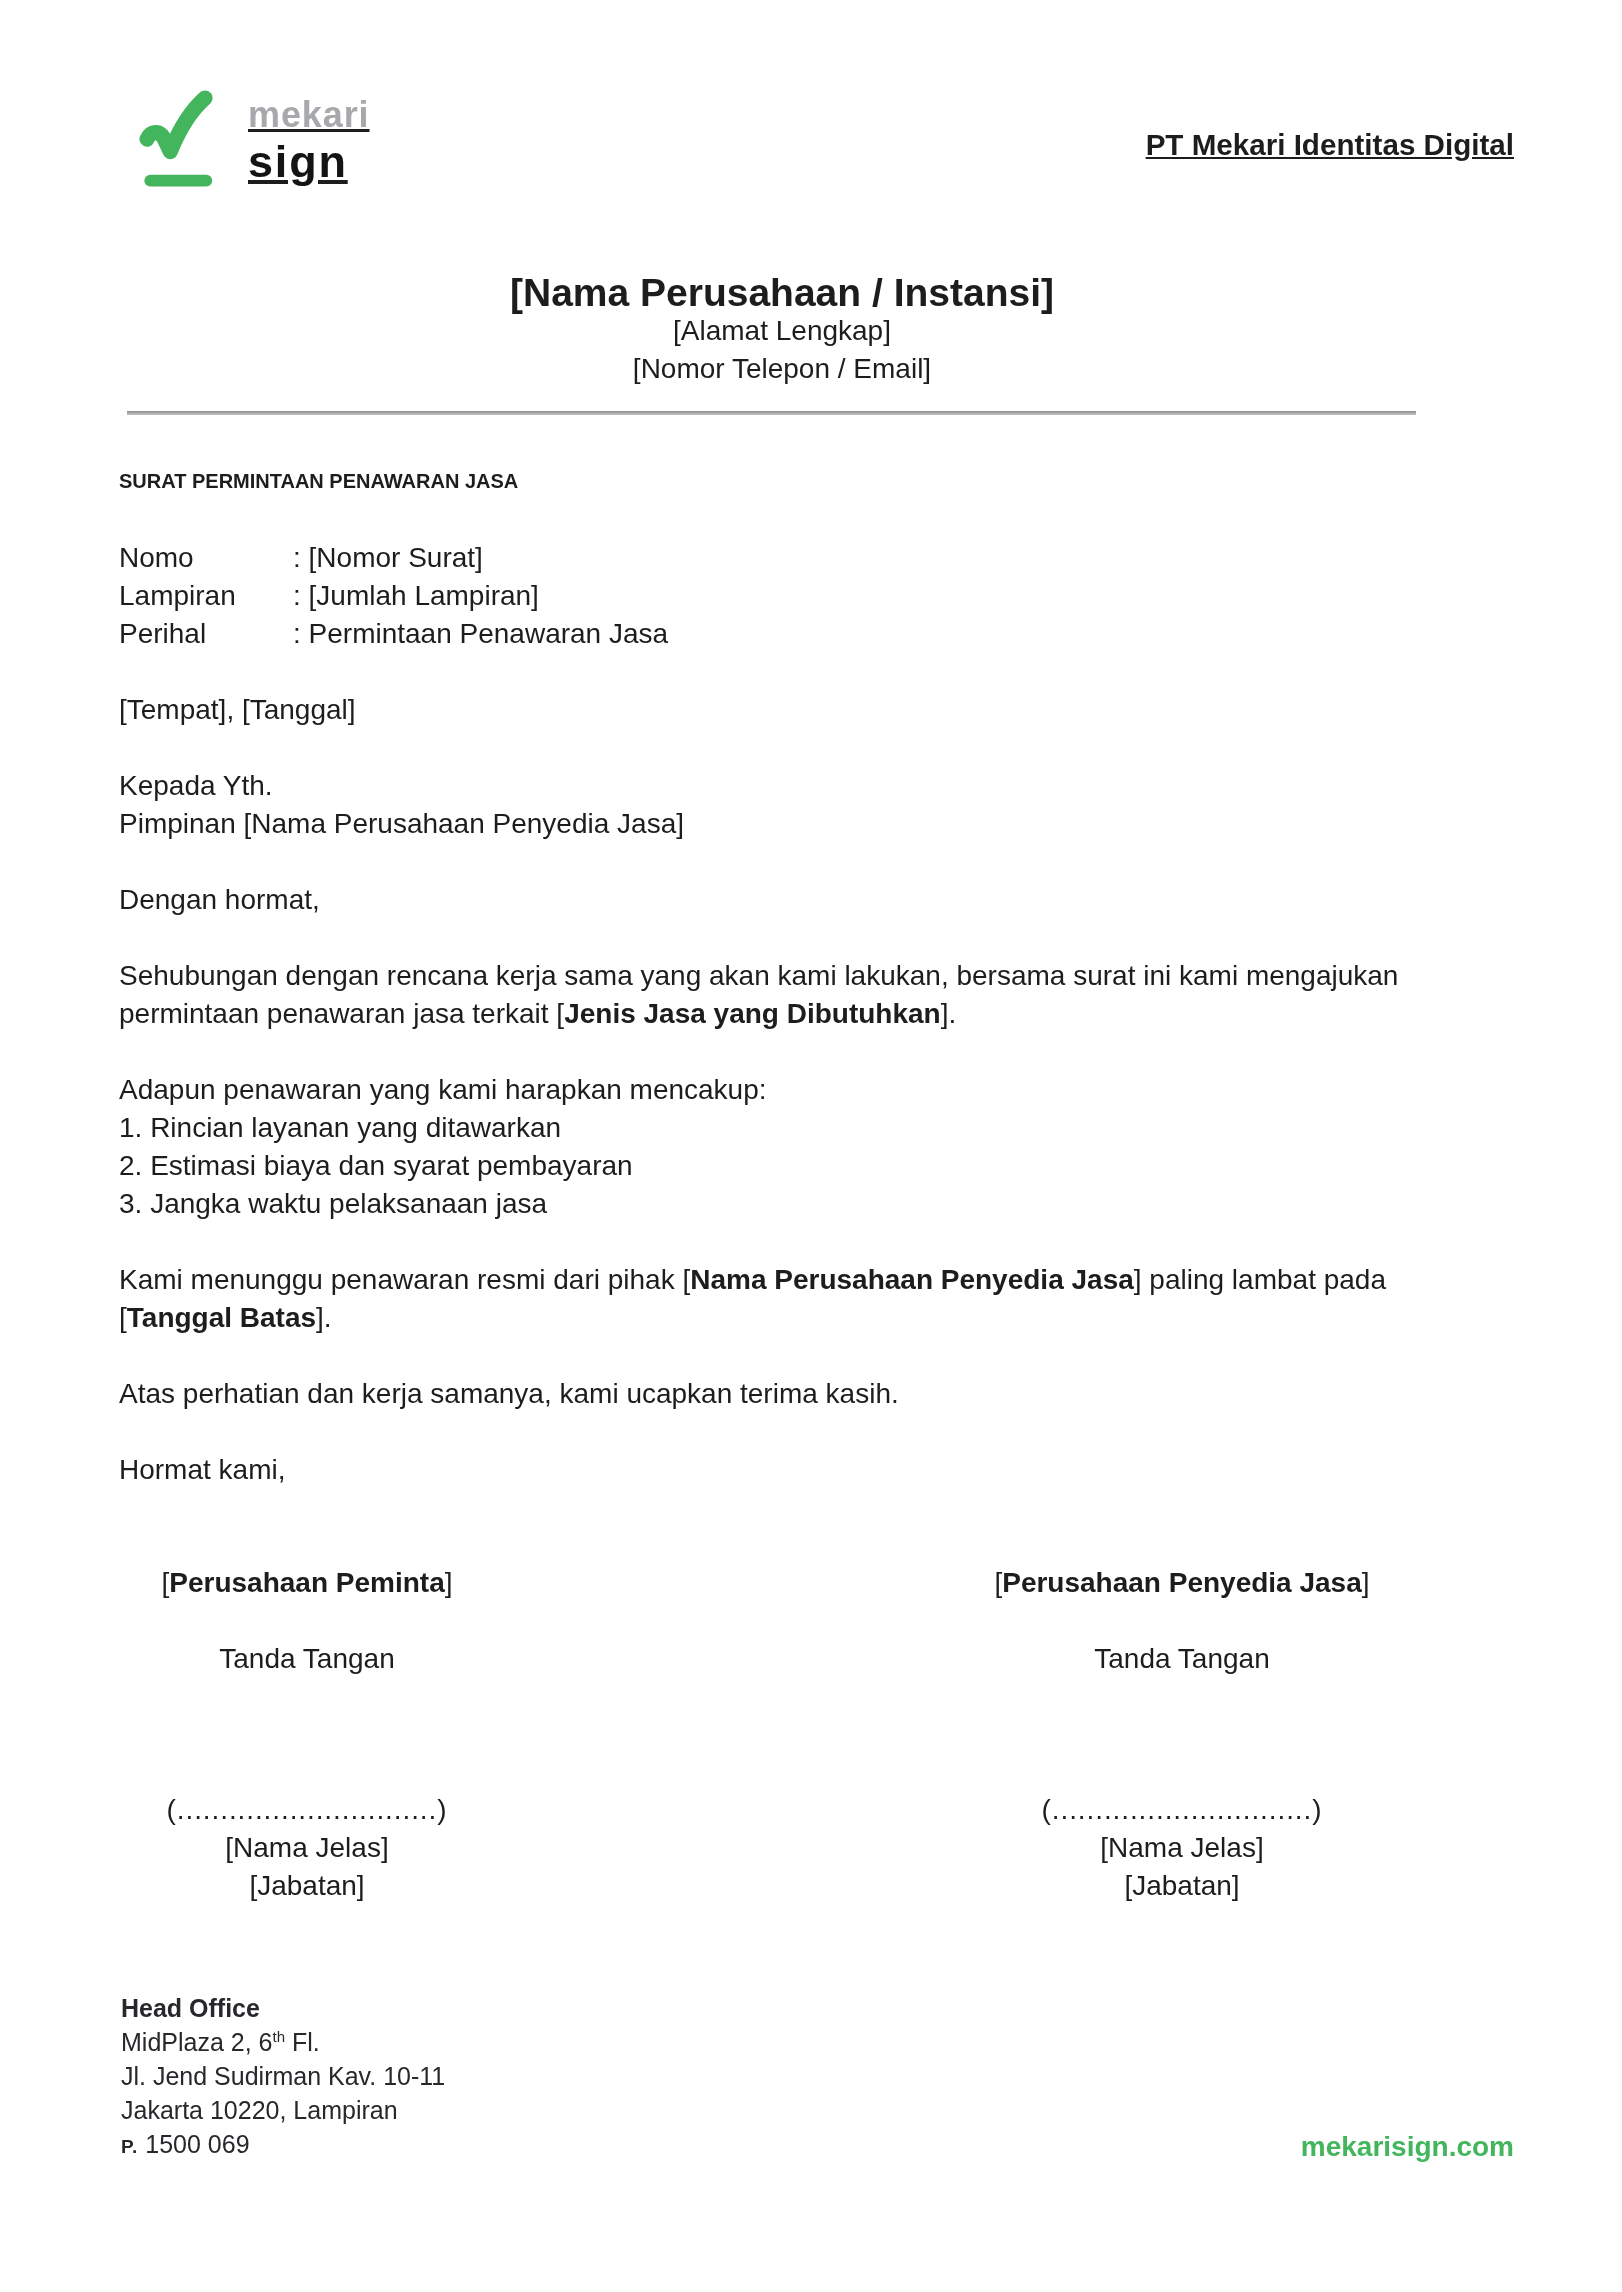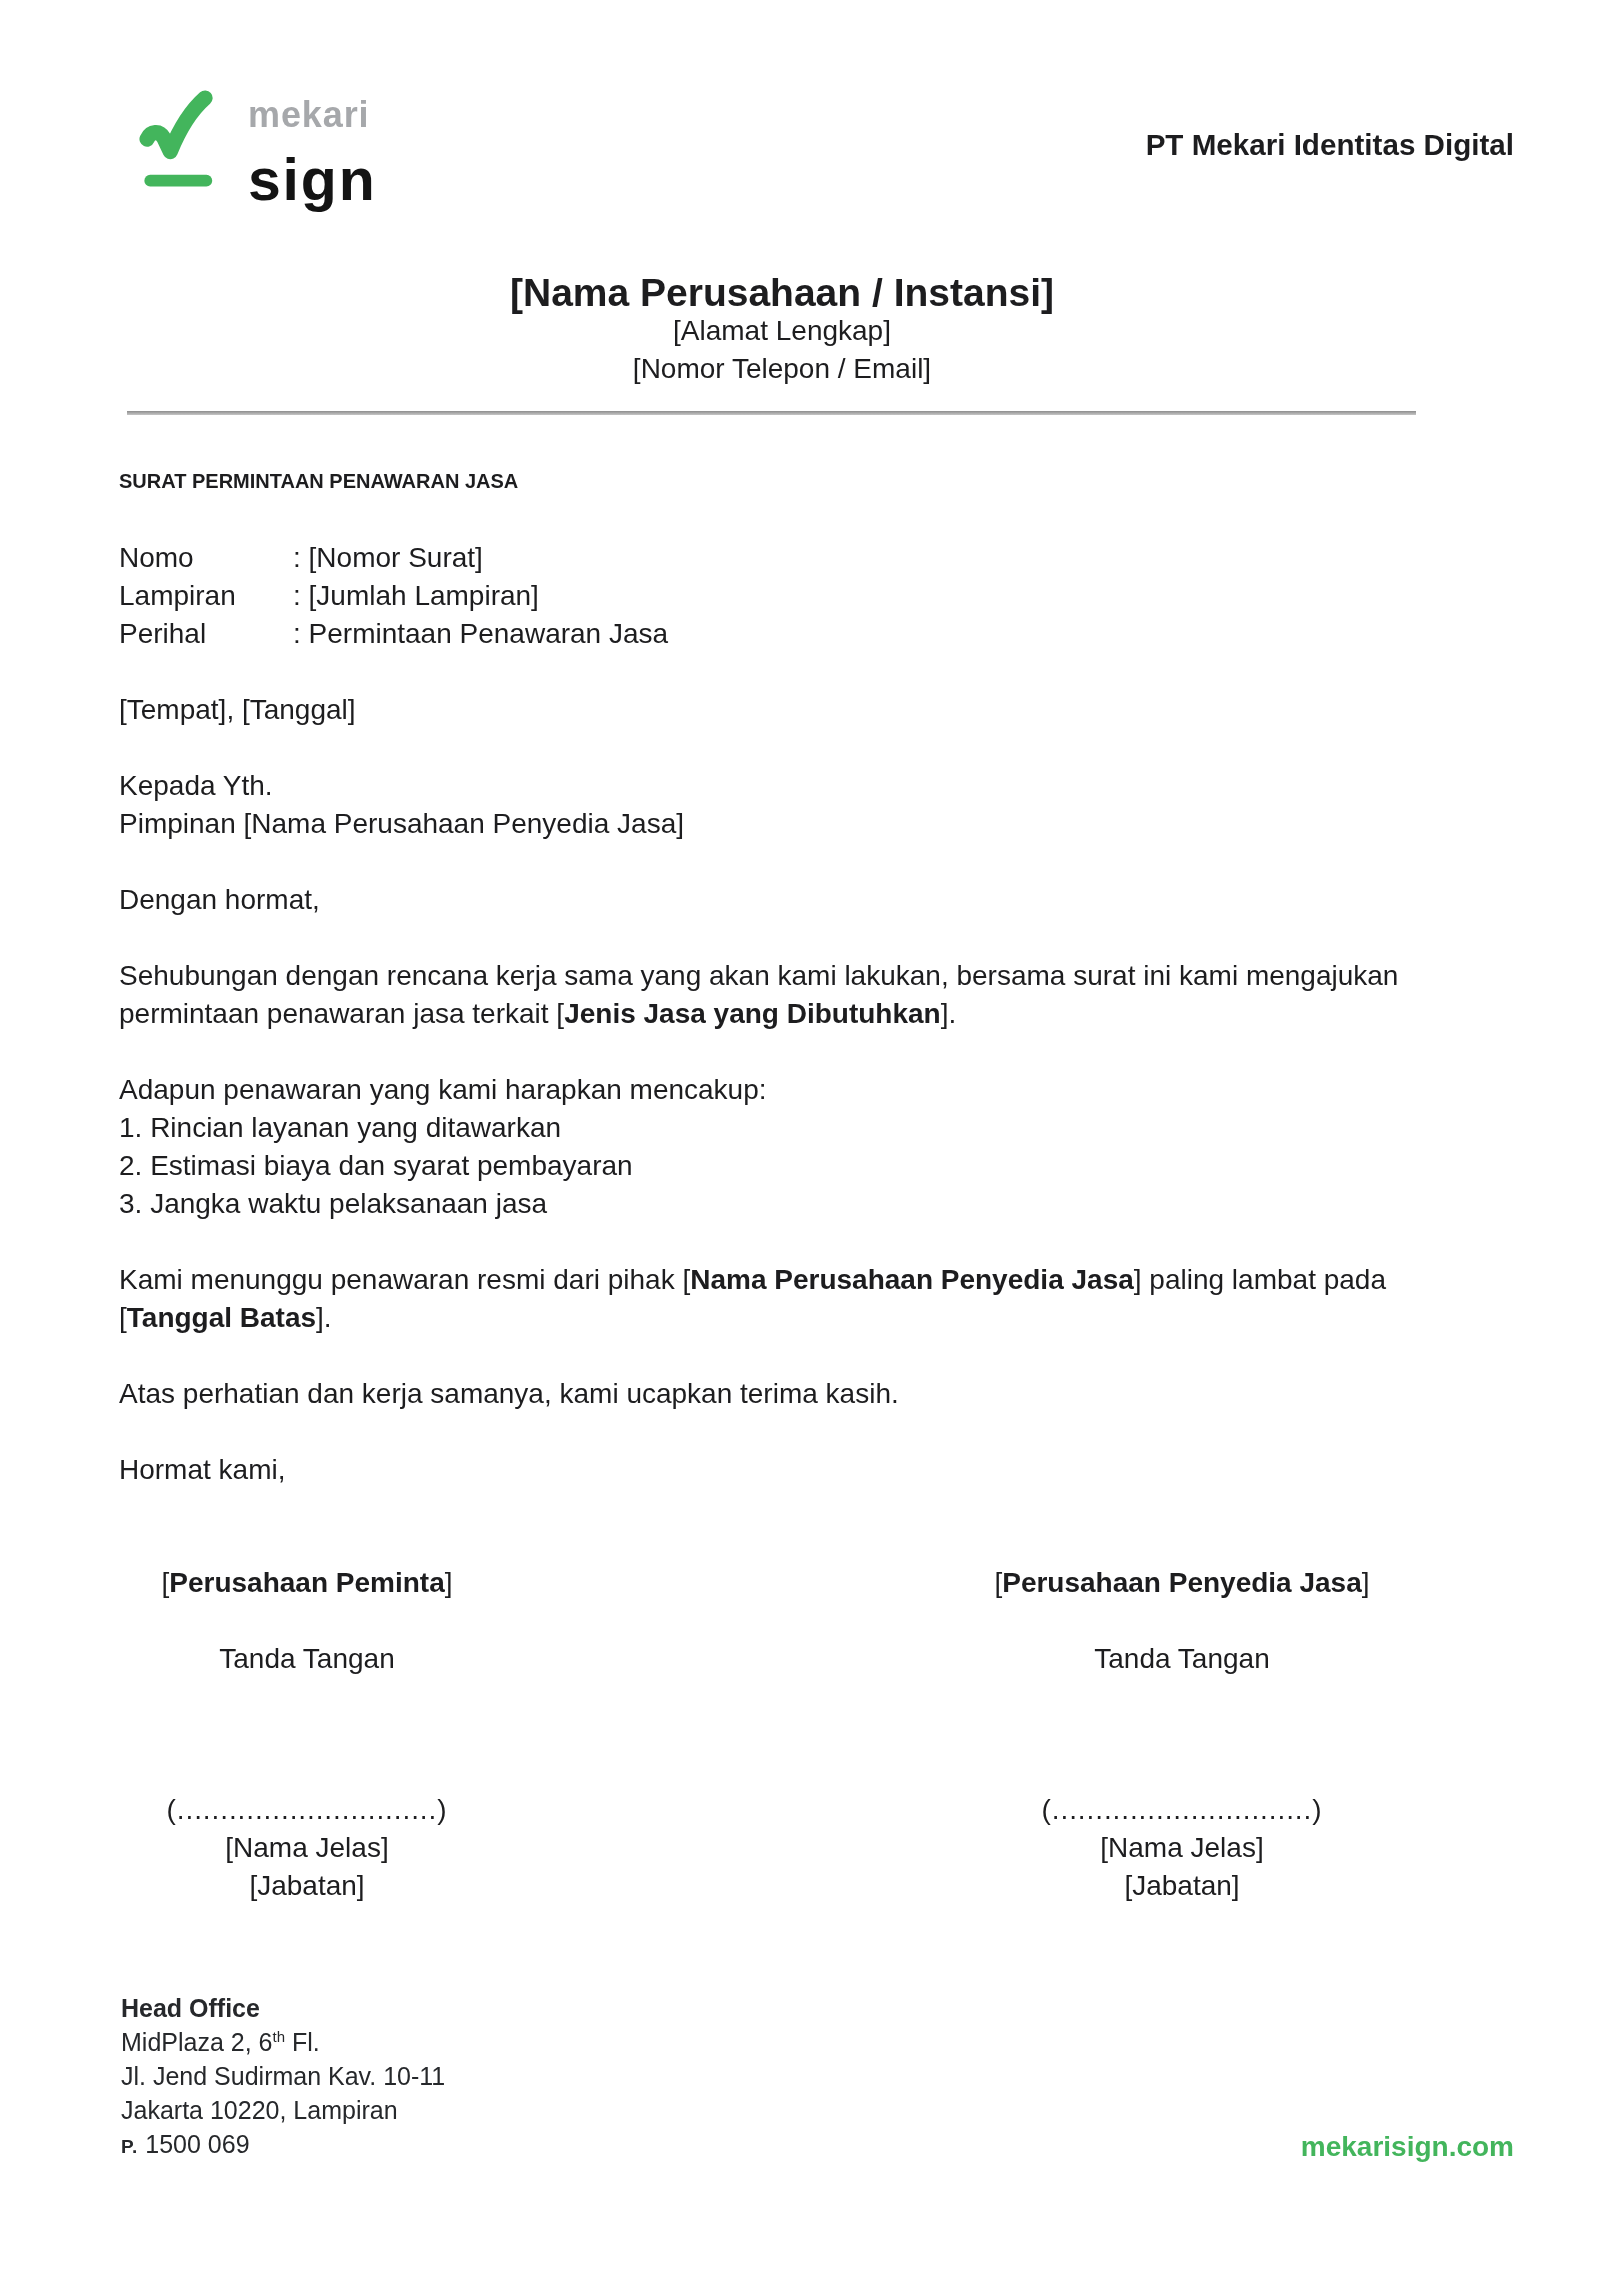--- a/index.html
+++ b/index.html
@@ -11,32 +11,32 @@
   html,body{background:#e8e8e8;}
   .page{
     width:1623px;height:2293px;background:#ffffff;margin:0 auto;
     font-family:"Liberation Sans",sans-serif;
     font-size:28px;line-height:38px;color:var(--text);
     position:relative;overflow:hidden;
   }
   
   .topbar{
     display:flex;justify-content:space-between;align-items:flex-start;
-    padding:90px 109px 0 137px;height:193px;
+    padding:90px 109px 0 137px;height:193px;text-decoration:underline;
   }
   .logo{display:flex;gap:32px;}
   .logo-mark{flex:0 0 auto;}
   .wordmark{display:flex;flex-direction:column;padding-top:5.4px;}
   .wordmark-top{
     font-size:36px;line-height:39px;font-weight:700;color:var(--gray);
     letter-spacing:0.9px;
   }
   .wordmark-bottom{
-    font-size:59px;line-height:56px;font-weight:700;color:#141414;
-    letter-spacing:1.8px;margin-top:18px;
+    font-size:45px;line-height:56px;font-weight:700;color:#141414;
+    letter-spacing:1.8px;margin-top:0;
   }
   .pt-name{font-size:29.6px;font-weight:700;margin-top:36px;white-space:nowrap;}
   
   .letterhead{margin:81px 178px 0 119px;text-align:center;}
   .letterhead .lh-company{font-size:39px;font-weight:700;}
   .rule{
     margin:23px 207px 0 127px;height:3.6px;border:none;
     background:linear-gradient(#8d8d8d,#c6c6c6);
   }
   

